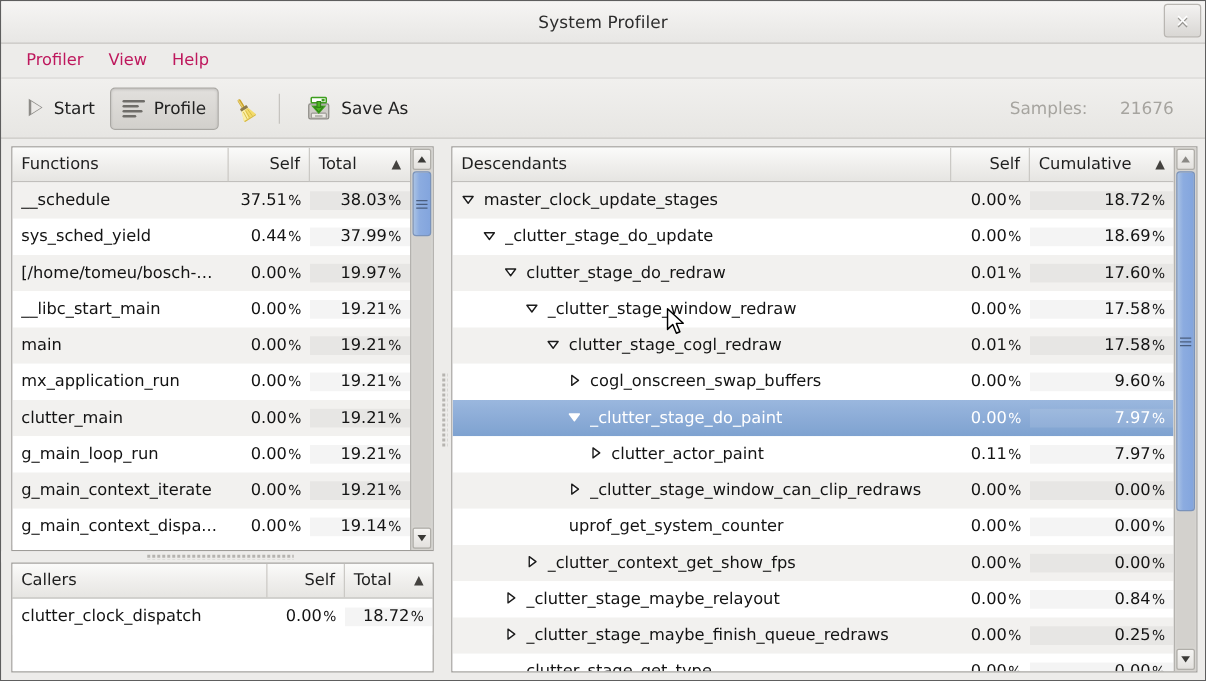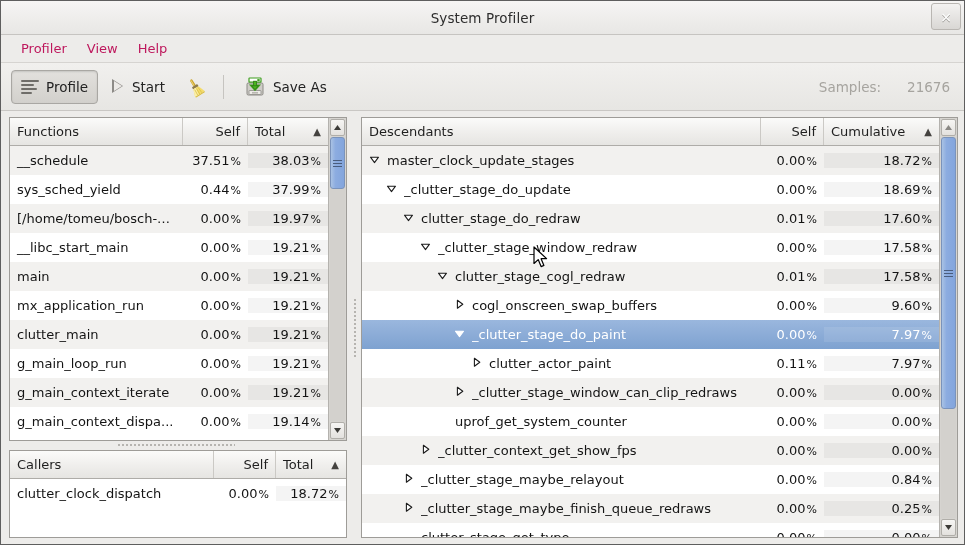--- a/index.html
+++ b/index.html
@@ -62,21 +62,21 @@
   .tb-btn.active{
     background:linear-gradient(to bottom,#e2e0dd,#d2d0cc);
     border:1px solid #a9a7a3;
     box-shadow:inset 0 1px 2px rgba(0,0,0,.13);
   }
   .tb-btn.icon-only{padding:5px 6px;}
   .tb-sep{
     width:1px;height:24px;background:#c6c4c0;margin:0 8px;
   }
   .samples{
-    position:absolute;right:14px;top:0;height:47px;
+    position:absolute;right:25px;top:0;height:47px;
     display:flex;align-items:center;gap:26px;
     font-size:13.5px;color:#a6a49f;
   }
   .play-ico{width:15px;height:15px;position:relative;}
   .play-ico:after{
     content:"";position:absolute;left:2px;top:0;
     width:0;height:0;border-top:7px solid transparent;
     border-bottom:7px solid transparent;border-left:11px solid #8d8b87;
   }
   .play-ico:before{
@@ -202,33 +202,33 @@
   </div>
 
   <div class="menubar">
     <div class="menu-item">Profiler</div>
     <div class="menu-item">View</div>
     <div class="menu-item">Help</div>
   </div>
 
   <div class="toolbar">
 
+    <div class="tb-btn">
+      <span class="play-ico"></span>
+      <span>Start</span>
+    </div>
+
     <div class="tb-btn active">
       <span class="lines-ico">
           <i></i>
           <i></i>
           <i></i>
           <i></i>
         </span>
       <span>Profile</span>
-    </div>
-
-    <div class="tb-btn">
-      <span class="play-ico"></span>
-      <span>Start</span>
     </div>
 
     <div class="tb-btn icon-only">
       <svg width="22" height="22" viewBox="0 0 22 22">
         <g transform="rotate(-32 11 11)">
           <rect x="10" y="2.5" width="2.6" height="8" rx="1.1" fill="#c9a227"></rect>
           <rect x="10.4" y="2.8" width="1.1" height="7.4" rx=".5" fill="#e8cf72"></rect>
           <rect x="8.2" y="9.6" width="6.3" height="2.5" rx=".6" fill="#8d7b4a"></rect>
           <path d="M8.4 12.1 L14.4 12.1 L17 19.6 L5.8 19.6 Z" fill="#f4dc6a"></path>
           <path d="M8.4 12.1 L11.4 12.1 L10.2 19.6 L5.8 19.6 Z" fill="#fbefa8"></path>

